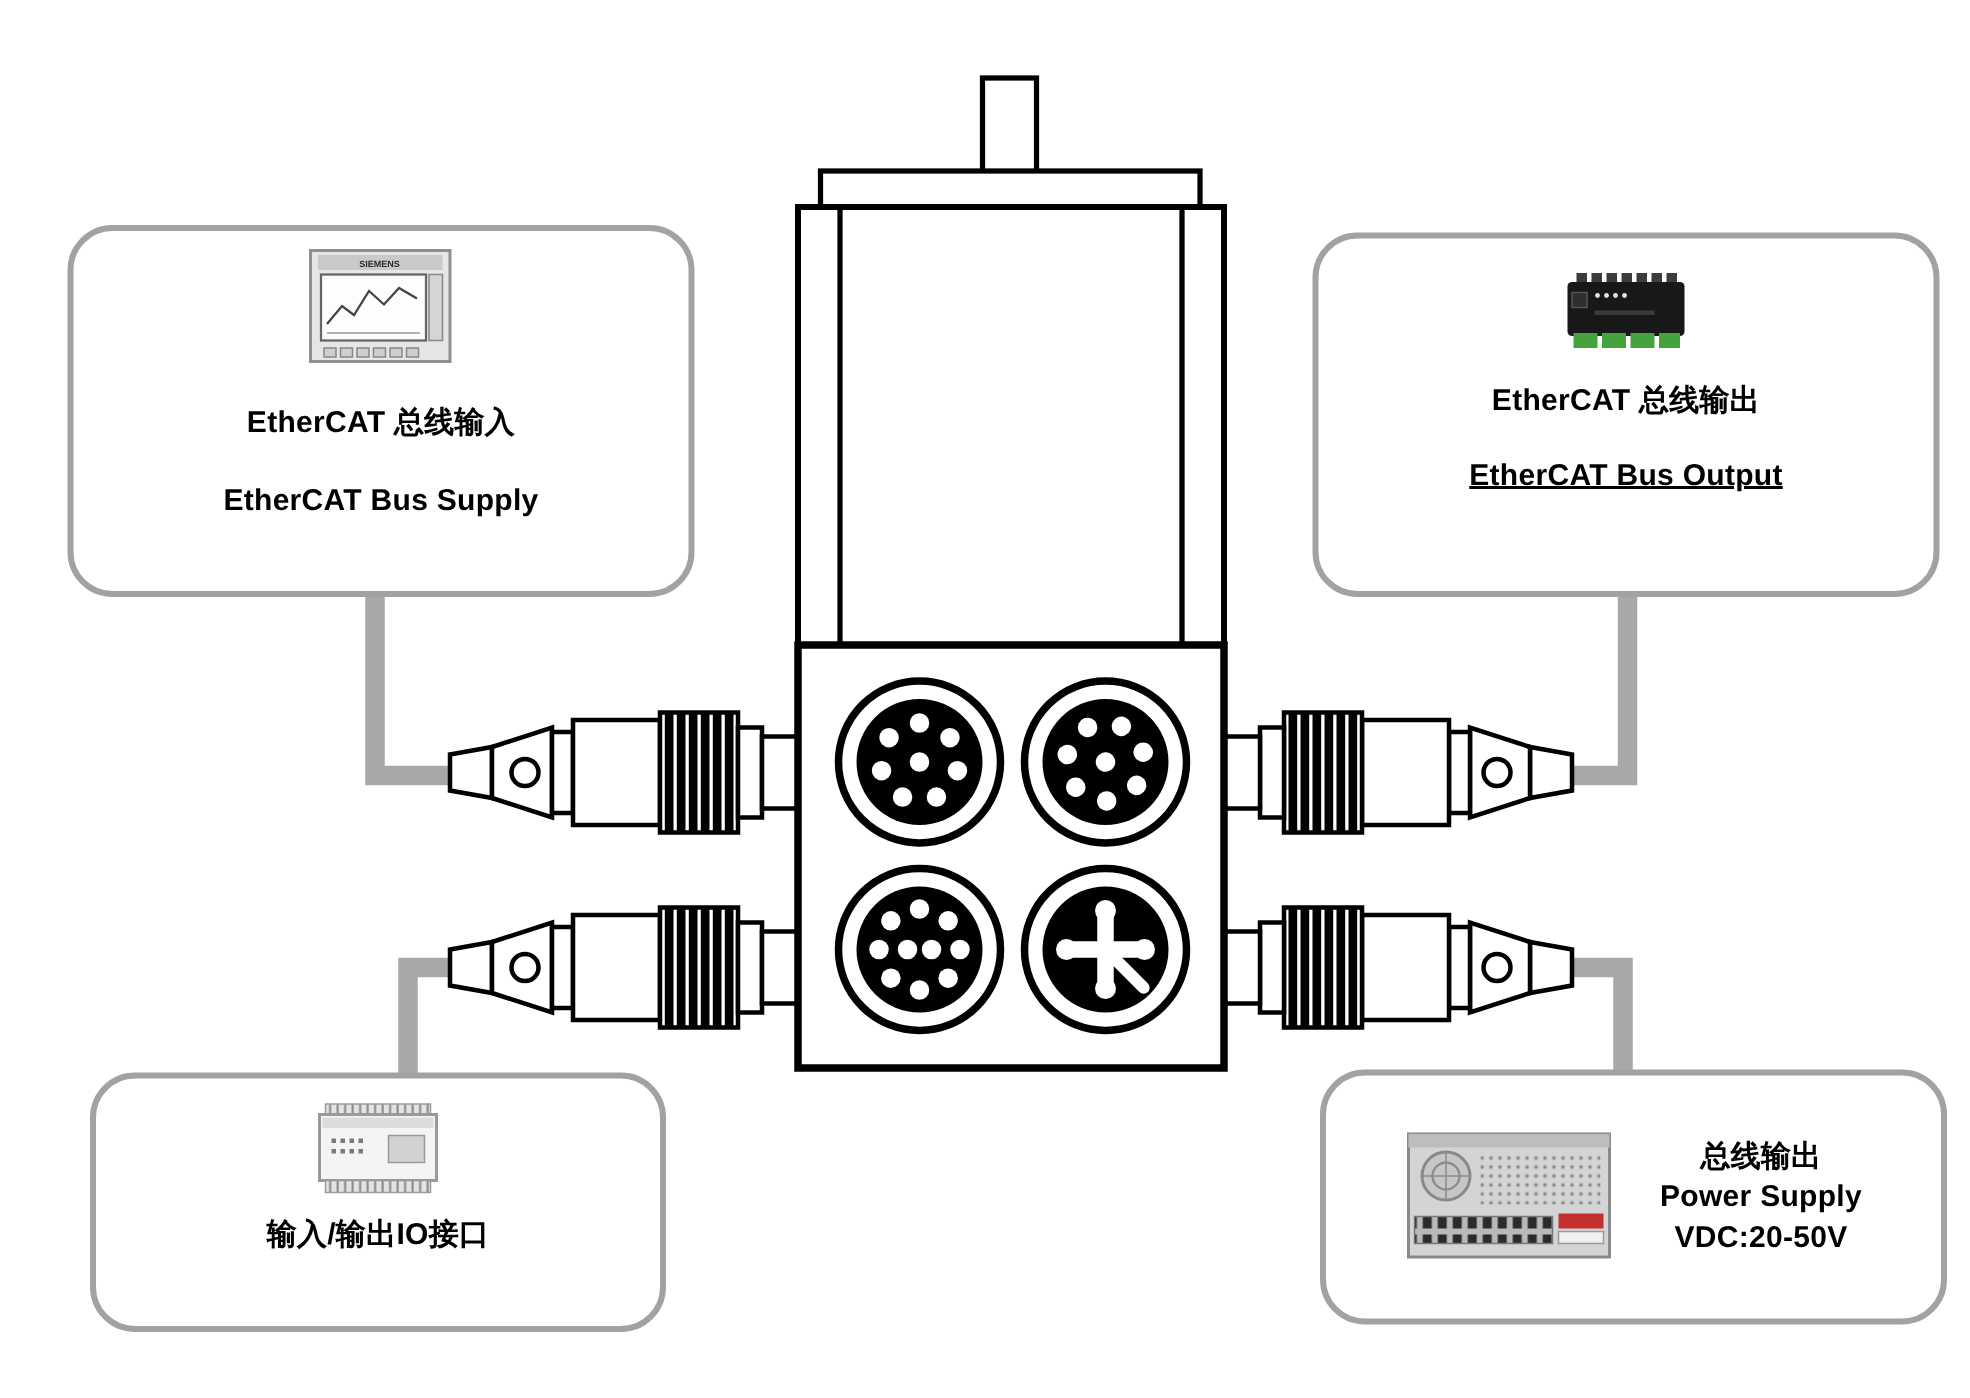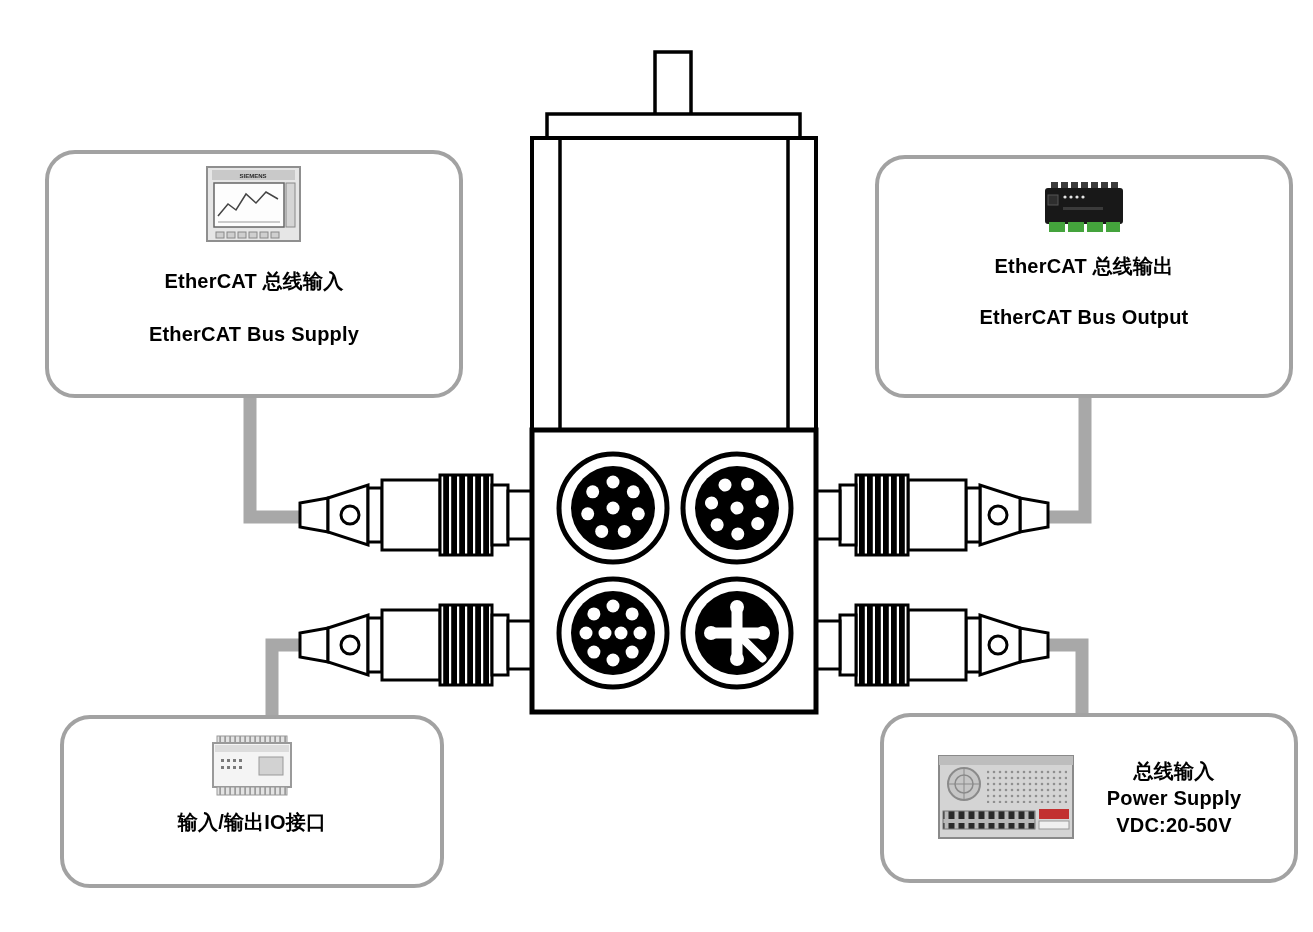--- a/index.html
+++ b/index.html
@@ -26,21 +26,21 @@
   .bl { left:60px;  top:715px; width:384px; height:173px; }
   .br { left:880px; top:713px; width:418px; height:170px;
         flex-direction:row; justify-content:center; align-items:center; gap:30px; }
 
   .tl .dev { margin-top:12px; }
   .tl .cn  { margin-top:22px; }
   .tl .en  { margin-top:28px; }
 
   .tr .dev { margin-top:22px; }
   .tr .cn  { margin-top:18px; }
-  .tr .en  { margin-top:26px; }
+  .tr .en  { margin-top:26px;text-decoration:underline; }
 
   .bl .dev { margin-top:16px; }
   .bl .cn  { margin-top:12px; }
   .bl .en  { margin-top:4px;  }
 
   .pwr-text { display:flex; flex-direction:column; align-items:center; }
   .pwr-text .t { line-height:27px; }
 </style>
 </head>
 <body>
@@ -237,19 +237,19 @@
         <circle cx="27" cy="33" r="9" fill="none" stroke="#8a8a8a" stroke-width="1.5"></circle>
         <line x1="27" y1="17" x2="27" y2="49" stroke="#8a8a8a"></line>
         <line x1="11" y1="33" x2="43" y2="33" stroke="#8a8a8a"></line>
       </g>
       <rect x="50" y="18" width="80" height="34" fill="url(#vents)"></rect>
       <rect x="6" y="60" width="92" height="18" fill="url(#teeth)" stroke="#777"></rect>
       <rect x="102" y="58" width="30" height="10" fill="#c23030"></rect>
       <rect x="102" y="70" width="30" height="8" fill="#f0f0f0" stroke="#999"></rect>
     </svg>
     <div class="pwr-text">
-      <div class="t">总线输入</div>
+      <div class="t">总线输出</div>
       <div class="t">Power Supply</div>
       <div class="t">VDC:20-50V</div>
     </div>
   </div>
 
 </div>
 
 </body></html>

